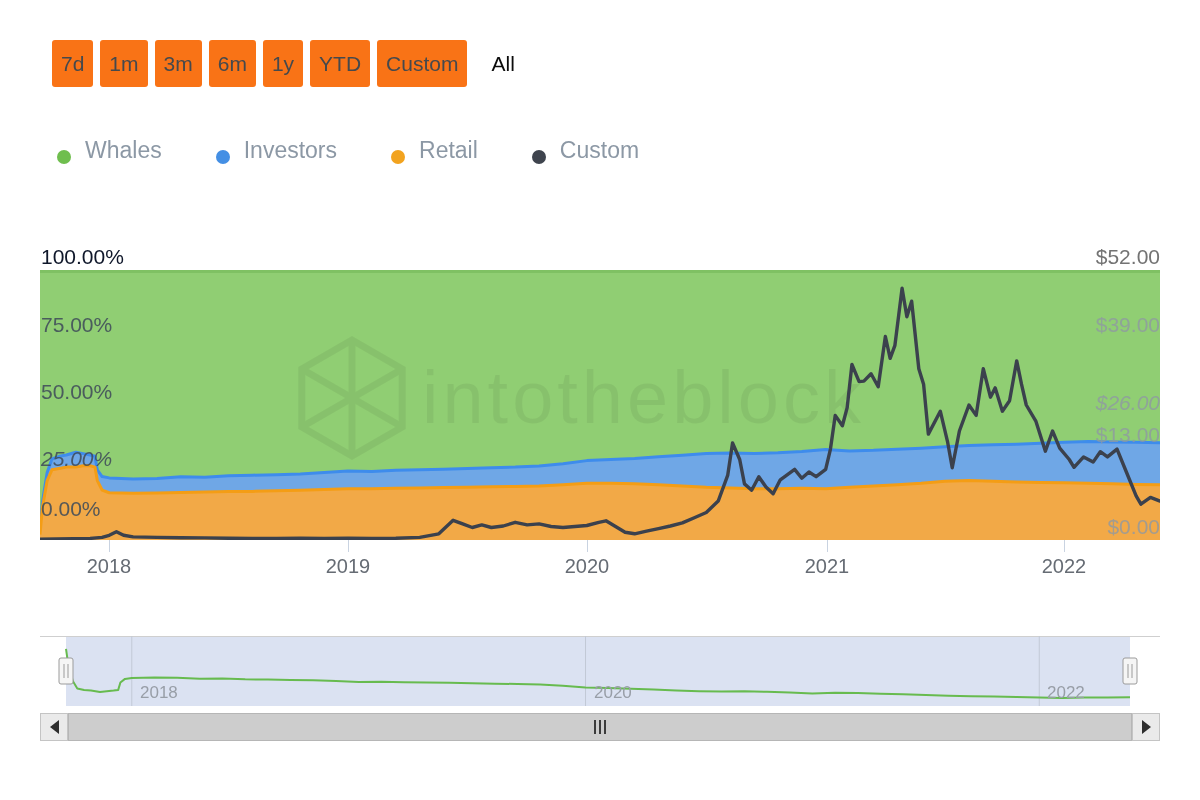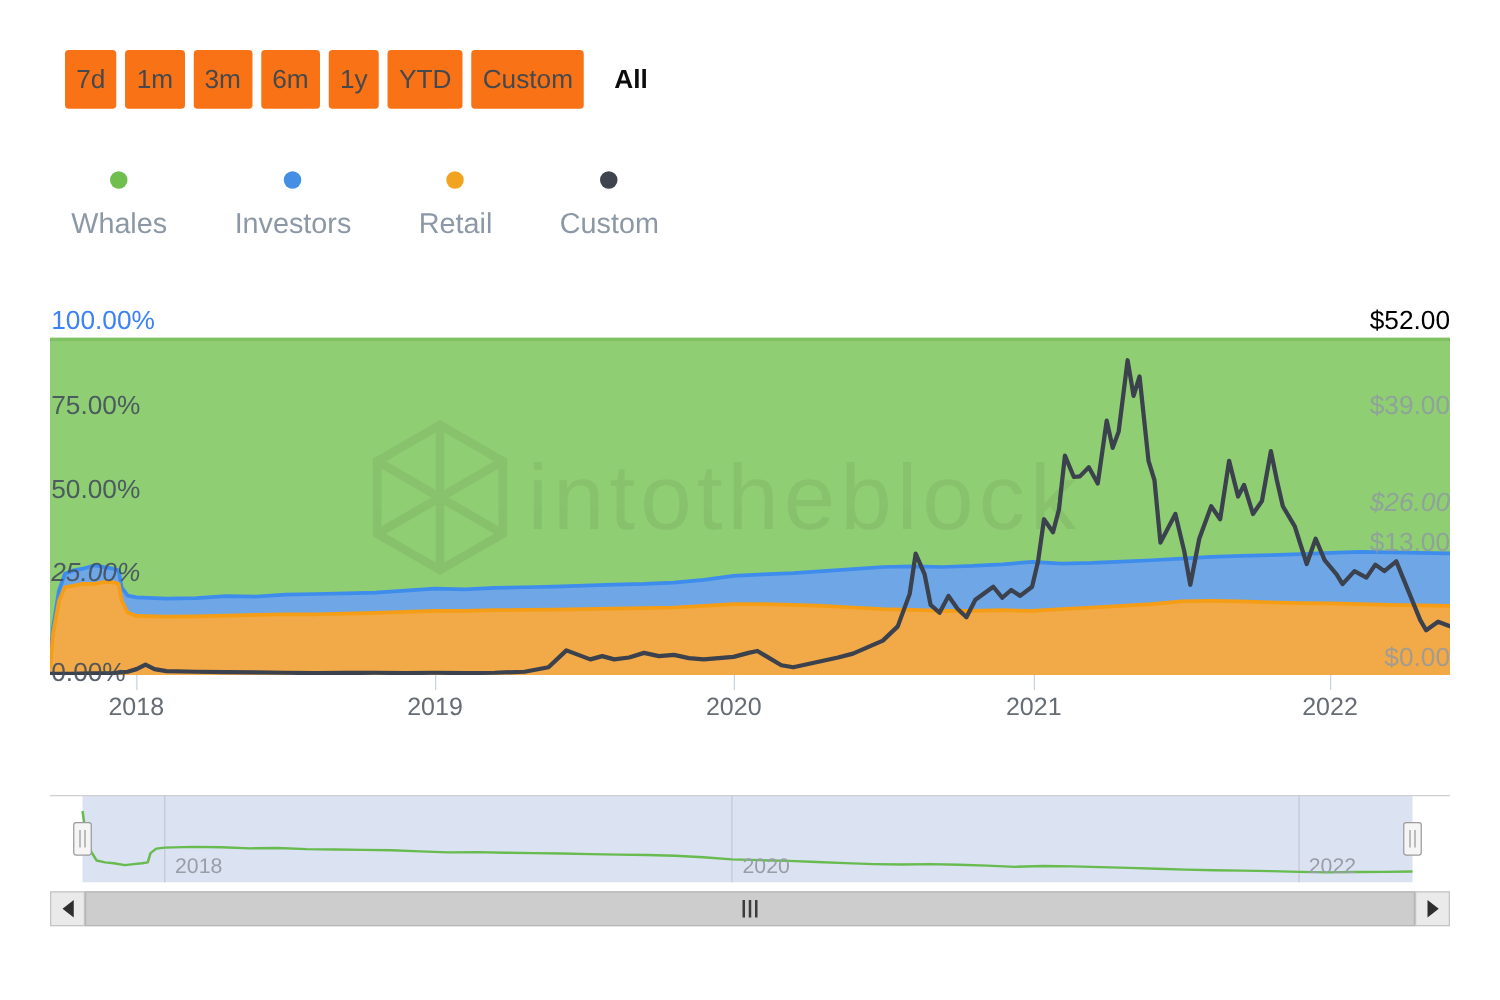--- a/index.html
+++ b/index.html
@@ -1,30 +1,30 @@
 <!DOCTYPE html>
 <html><head>
 <meta charset="utf-8">
 <style>
   html,body{margin:0;padding:0;background:#ffffff;}
   body{width:1200px;height:800px;position:relative;overflow:hidden;
        font-family:"Liberation Sans","DejaVu Sans",sans-serif;-webkit-font-smoothing:antialiased;}
   .range-buttons{position:absolute;left:52px;top:40px;display:flex;gap:7px;align-items:center;height:47px;}
   .btn{background:#f97316;border-radius:3px;padding:0 9px;height:47px;display:flex;align-items:center;
        font-size:21px;color:#45494d;cursor:pointer;white-space:nowrap;}
-  .btn--active{background:none;font-weight:bold;color:#0c0c0c;margin-left:8px;}
+  .btn--active{background:none;font-weight:normal;color:#0c0c0c;margin-left:8px;}
   .legend{position:absolute;left:57px;top:137px;display:flex;gap:54px;align-items:center;font-size:23px;color:#8c98a5;}
-  .legend-item{display:flex;align-items:center;gap:14px;cursor:pointer;flex-direction:column;}
+  .legend-item{display:flex;align-items:flex-end;gap:14px;cursor:pointer;}
   .legend-dot{width:14px;height:14px;border-radius:50%;flex:0 0 auto;}
   .ylab{position:absolute;font-size:21px;line-height:26px;}
   .ylab-right{left:900px;width:260px;text-align:right;}
   .ylab-left{left:41px;}
-  .c-dark{color:#3b82f6;}
+  .c-dark{color:#0f172a;}
   .c-leftin{color:rgba(64,76,90,0.88);}
-  .c-rdark{color:#000000;}
+  .c-rdark{color:#737373;}
   .c-rightin{color:rgba(143,152,163,0.8);}
   .xlab{position:absolute;top:555px;width:80px;text-align:center;font-size:20px;color:#666c74;}
   .tick{position:absolute;top:540px;width:1px;height:12px;background:#c9d3e1;}
   .navlab{position:absolute;top:683px;font-size:17px;color:#989ea7;}
   #plot{position:absolute;left:40px;top:270px;}
   #nav{position:absolute;left:40px;top:636px;}
   .sb-btn{position:absolute;top:713px;width:28px;height:28px;background:#eaeaea;border:1px solid #c4c4c4;
           box-sizing:border-box;display:flex;align-items:center;justify-content:center;cursor:pointer;}
   .sb-track{position:absolute;top:713px;left:68px;width:1064px;height:28px;background:#cdcdcd;
             border:1px solid #b6b6b6;box-sizing:border-box;display:flex;align-items:center;justify-content:center;cursor:pointer;}
@@ -83,21 +83,21 @@
     <polyline points="0,261.9 2.3880597014903375,232.2 7.164179104471013,202.5 11.940298507451688,189 19.1044776119227,186.29999999999998 26.268656716393714,184.95000000000002 35.820895522355066,182.25 42.985074626880376,183.6 50.149253731351386,184.95000000000002 54.92537313433207,186.29999999999998 57.313432835822404,199.8 62.08955223880307,206.55 69.25373134327408,207.9 93.13432835817747,208.98000000000002 117.01492537313513,208.44 140.8955223880385,206.82 164.7761194029962,207.36 188.65671641789956,205.74 212.53731343280293,205.2 236.41791044776062,204.66 260.298507462664,204.12 284.17910447762165,202.5 308.05970149252505,200.88 331.9402985074284,201.42 355.8208955223861,200.34 379.7014925372895,199.8 403.5820895522471,199.26 427.4626865671505,198.45 451.3432835820539,197.64 475.22388059701154,197.1 499.10447761191494,196.01999999999998 522.9850746268727,193.85999999999999 546.865671641776,190.61999999999998 570.7462686566794,189.54 594.626865671637,188.45999999999998 618.5074626865405,186.83999999999997 642.388059701498,185.21999999999997 666.2686567164016,183.6 690.1492537313048,183.05999999999997 714.0298507462626,183.6 737.9104477611659,182.79000000000002 761.7910447761235,181.44 785.6716417910269,179.55 809.5522388059304,180.89999999999998 833.432835820888,180.35999999999999 857.3134328357914,179.27999999999997 881.1940298507491,178.2 905.0746268656525,176.85 928.9552238805558,175.5 952.8358208955135,174.69 976.7164179104168,174.15 1000.5970149253744,173.34 1024.477611940278,172.25999999999996 1048.3582089551812,171.45 1072.238805970139,171.99 1096.1194029850424,172.25999999999996 1120,172.8" fill="none" stroke="#3e8cec" stroke-width="3" stroke-linejoin="round"></polyline>
     <polygon points="0,270 0,264.6 2.3880597014903375,237.6 7.164179104471013,210.6 11.940298507451688,199.8 19.1044776119227,198.45 26.268656716393714,197.1 35.820895522355066,197.1 42.985074626880376,195.75 50.149253731351386,195.75 54.92537313433207,197.1 57.313432835822404,210.6 62.08955223880307,220.04999999999998 69.25373134327408,222.75 93.13432835817747,223.29 117.01492537313513,223.02 140.8955223880385,222.48 164.7761194029962,221.94 188.65671641789956,221.4 212.53731343280293,221.4 236.41791044776062,220.86 260.298507462664,220.32000000000002 284.17910447762165,219.51 308.05970149252505,218.70000000000002 331.9402985074284,218.70000000000002 355.8208955223861,218.16000000000003 379.7014925372895,217.89 403.5820895522471,217.62 427.4626865671505,217.35 451.3432835820539,216.81 475.22388059701154,216.54000000000002 499.10447761191494,216 522.9850746268727,214.65 546.865671641776,213.3 570.7462686566794,213.3 594.626865671637,213.84 618.5074626865405,214.65 642.388059701498,216 666.2686567164016,217.35 690.1492537313048,217.89 714.0298507462626,218.70000000000002 737.9104477611659,218.70000000000002 761.7910447761235,218.16000000000003 785.6716417910269,218.70000000000002 809.5522388059304,217.35 833.432835820888,216 857.3134328357914,214.65 881.1940298507491,213.3 905.0746268656525,211.14000000000001 928.9552238805558,210.6 952.8358208955135,211.14000000000001 976.7164179104168,211.95000000000002 1000.5970149253744,212.49 1024.477611940278,212.76000000000002 1048.3582089551812,213.3 1072.238805970139,213.84 1096.1194029850424,214.38000000000002 1120,214.65 1120,270" fill="#f2a947"></polygon>
     <polyline points="0,264.6 2.3880597014903375,237.6 7.164179104471013,210.6 11.940298507451688,199.8 19.1044776119227,198.45 26.268656716393714,197.1 35.820895522355066,197.1 42.985074626880376,195.75 50.149253731351386,195.75 54.92537313433207,197.1 57.313432835822404,210.6 62.08955223880307,220.04999999999998 69.25373134327408,222.75 93.13432835817747,223.29 117.01492537313513,223.02 140.8955223880385,222.48 164.7761194029962,221.94 188.65671641789956,221.4 212.53731343280293,221.4 236.41791044776062,220.86 260.298507462664,220.32000000000002 284.17910447762165,219.51 308.05970149252505,218.70000000000002 331.9402985074284,218.70000000000002 355.8208955223861,218.16000000000003 379.7014925372895,217.89 403.5820895522471,217.62 427.4626865671505,217.35 451.3432835820539,216.81 475.22388059701154,216.54000000000002 499.10447761191494,216 522.9850746268727,214.65 546.865671641776,213.3 570.7462686566794,213.3 594.626865671637,213.84 618.5074626865405,214.65 642.388059701498,216 666.2686567164016,217.35 690.1492537313048,217.89 714.0298507462626,218.70000000000002 737.9104477611659,218.70000000000002 761.7910447761235,218.16000000000003 785.6716417910269,218.70000000000002 809.5522388059304,217.35 833.432835820888,216 857.3134328357914,214.65 881.1940298507491,213.3 905.0746268656525,211.14000000000001 928.9552238805558,210.6 952.8358208955135,211.14000000000001 976.7164179104168,211.95000000000002 1000.5970149253744,212.49 1024.477611940278,212.76000000000002 1048.3582089551812,213.3 1072.238805970139,213.84 1096.1194029850424,214.38000000000002 1120,214.65" fill="none" stroke="#f49d15" stroke-width="3" stroke-linejoin="round"></polyline>
     <polyline points="0,269.2 16.716417910432362,269.0 33.432835820864724,268.7 50.149253731351386,268.4 62.08955223880307,267.4 69.25373134327408,265.3 76.4179104477451,261.7 83.58208955221612,265.3 93.13432835817747,266.9 117.01492537313513,267.4 140.8955223880385,267.7 164.7761194029962,267.9 188.65671641789956,268.2 212.53731343280293,268.4 236.41791044776062,268.4 260.298507462664,268.2 284.17910447762165,268.4 308.05970149252505,268.2 331.9402985074284,268.4 355.8208955223861,268.2 379.7014925372895,267.4 398.80597014926644,263.8 413.1343283582085,250.3 422.68656716416984,253.9 432.2388059701312,257.5 441.7910447760926,254.9 451.3432835820539,257.5 463.2835820895599,256.0 475.22388059701154,252.3 487.1641791044633,254.9 499.10447761191494,253.9 511.04477611936665,256.5 522.9850746268727,257.5 534.9253731343243,256.5 546.865671641776,255.5 558.8059701492277,252.3 565.9701492536988,250.8 575.52238805966,256.5 585.0746268656757,262.2 594.626865671637,263.8 606.5671641790886,261.2 618.5074626865405,258.6 630.4477611939922,256.0 642.388059701498,252.9 654.3283582089498,247.7 666.2686567164016,242.5 678.2089552238532,231.1 687.7611940298145,205.1 692.5373134327953,172.9 699.7014925373205,189.5 704.4776119403012,213.9 711.6417910447722,220.2 718.8059701492432,206.7 725.9701492537142,217.0 733.1343283581853,223.8 740.2985074626563,209.8 747.4626865671272,204.6 754.6268656715982,199.4 761.7910447761235,208.2 768.9552238805946,202.0 776.1194029850656,206.7 785.6716417910269,199.4 790.4477611940076,179.1 795.2238805969884,145.4 802.3880597014593,155.8 807.16417910444,137.6 811.9402985074206,94.5 819.104477611946,111.6 823.8805970149266,111.1 831.0447761193977,103.8 838.2089552238687,116.8 845.3731343283397,66.5 850.1492537313203,88.3 854.925373134301,75.3 862.089552238772,18.2 866.8656716417527,46.7 871.6417910447334,31.2 878.8059701492588,98.7 883.5820895522395,114.2 888.35820895522,164.1 900.2985074626718,141.2 907.4626865671428,171.3 912.2388059701234,197.8 919.4029850745944,161.0 928.9552238805558,135.0 936.119402985081,145.4 943.2835820895522,98.7 950.4477611940231,127.2 955.2238805970038,117.9 962.3880597014747,141.2 969.5522388059459,130.8 976.7164179104168,90.9 981.4925373133975,114.2 986.2686567163782,135.0 995.8208955223939,151.1 1005.3731343283551,181.2 1012.5373134328263,161.0 1019.7014925372972,178.1 1029.2537313432586,189.5 1034.0298507462392,197.3 1043.5820895522006,186.9 1053.134328358162,192.1 1060.2985074626872,181.7 1067.4626865671582,186.9 1077.0149253731195,179.1 1086.567164179081,202.5 1096.1194029850424,225.9 1100.895522388023,234.2 1110.4477611939844,227.4 1120,231.1" fill="none" stroke="#3b414d" stroke-width="3.4" stroke-linejoin="round" stroke-linecap="round"></polyline>
   </svg>
 
 <div class="ylab ylab-left c-dark" style="top:244px;">100.00%</div>
 <div class="ylab ylab-left c-leftin" style="top:312px;">75.00%</div>
 <div class="ylab ylab-left c-leftin" style="top:379px;">50.00%</div>
 <div class="ylab ylab-left c-leftin" style="top:446px;font-style:italic;">25.00%</div>
-<div class="ylab ylab-left c-leftin" style="top:526px;">0.00%</div>
+<div class="ylab ylab-left c-leftin" style="top:496px;">0.00%</div>
 
 <div class="ylab ylab-right c-rdark" style="top:244px;">$52.00</div>
 <div class="ylab ylab-right c-rightin" style="top:312px;">$39.00</div>
 <div class="ylab ylab-right c-rightin" style="top:390px;font-style:italic;">$26.00</div>
 <div class="ylab ylab-right c-rightin" style="top:422px;">$13.00</div>
 <div class="ylab ylab-right c-rightin" style="top:514px;">$0.00</div>
 
 <div class="tick" style="left:109px;"></div>
 <div class="tick" style="left:348px;"></div>
 <div class="tick" style="left:587px;"></div>

